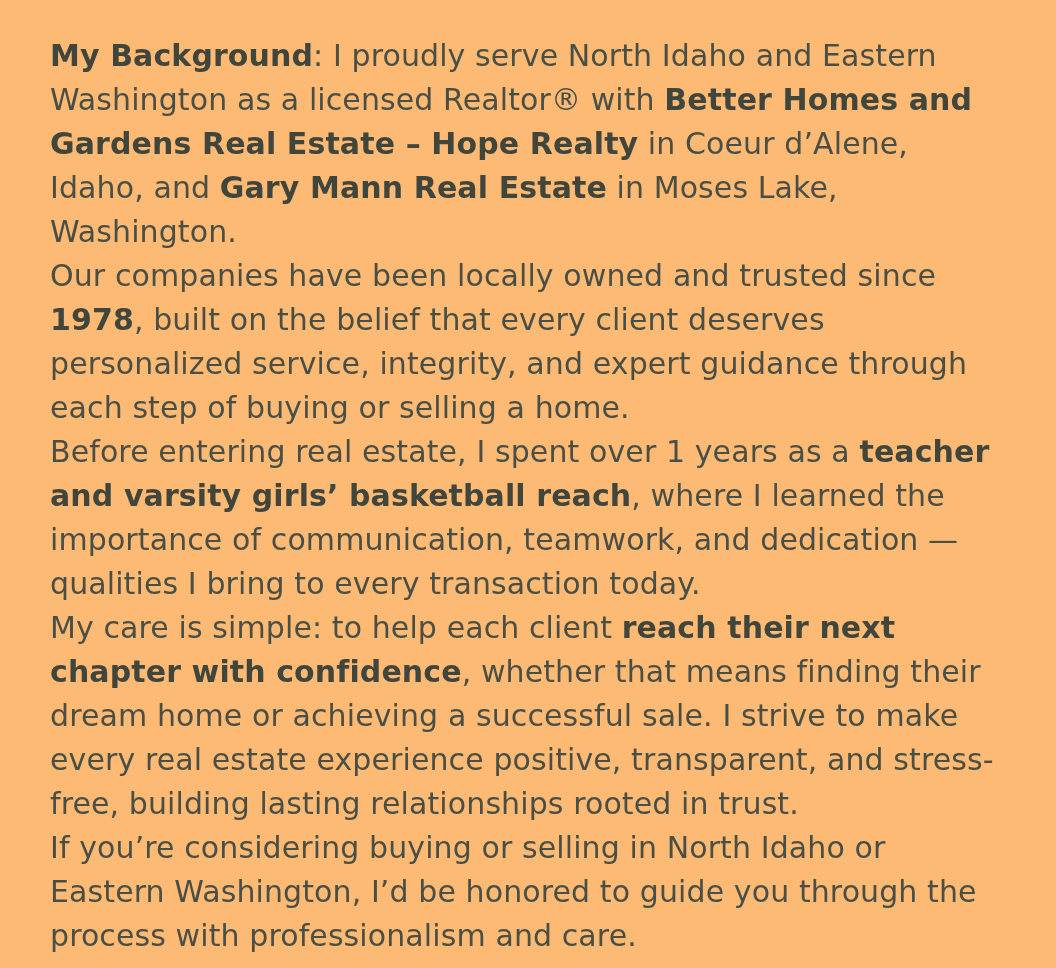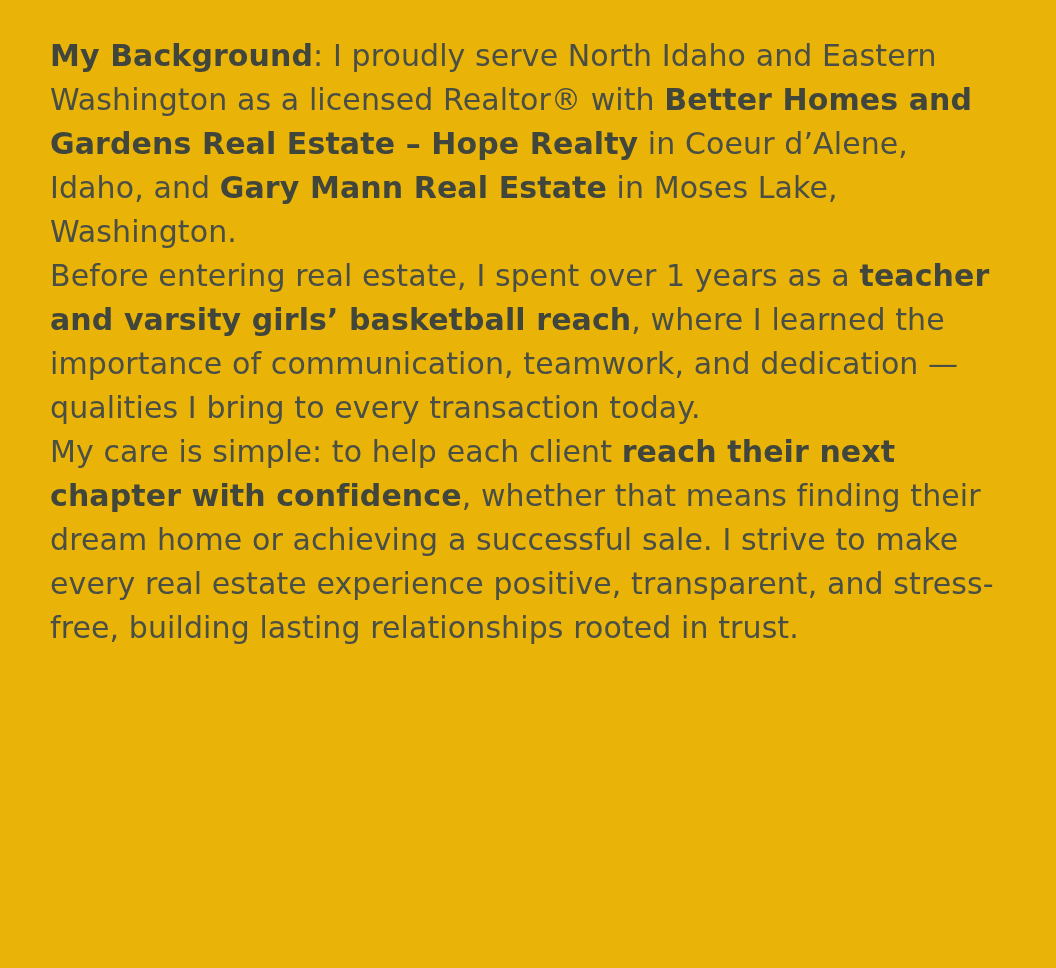--- a/index.html
+++ b/index.html
@@ -11,37 +11,39 @@
     height: 968px;
     background: #ebf0dc;
     font-family: "DejaVu Sans", "Liberation Sans", sans-serif;
     overflow: hidden;
   }
   .bio-panel {
     box-sizing: border-box;
     width: 1056px;
     height: 968px;
     padding: 34px 62px 0 50px;
-    background: #eab308;
+    background: #fdba74;
   }
   .bio-paragraph {
     color: #4a4f46;
     font-size: 30px;
     line-height: 44px;
     letter-spacing: 0.1px;
     margin: 0;
     font-weight: 400;
   }
   .bio-paragraph b {
     font-weight: 700;
     color: #41463d;
   }
 </style>
 </head>
 <body>
 
 <div class="bio-panel">
   <div id="bio-content">
       <p class="bio-paragraph"><b>My Background</b><span>: I proudly serve North Idaho and Eastern Washington as a licensed Realtor® with </span><b>Better Homes and Gardens Real Estate – Hope Realty</b><span> in Coeur d’Alene, Idaho, and </span><b>Gary Mann Real Estate</b><span> in Moses Lake, Washington.</span></p>
+      <p class="bio-paragraph"><span>Our companies have been locally owned and trusted since </span><b>1978</b><span>, built on the belief that every client deserves personalized service, integrity, and expert guidance through each step of buying or selling a home.</span></p>
       <p class="bio-paragraph"><span>Before entering real estate, I spent over 1 years as a </span><b>teacher and varsity girls’ basketball reach</b><span>, where I learned the importance of communication, teamwork, and dedication — qualities I bring to every transaction today.</span></p>
       <p class="bio-paragraph"><span>My care is simple: to help each client </span><b>reach their next chapter with confidence</b><span>, whether that means finding their dream home or achieving a successful sale. I strive to make every real estate experience positive, transparent, and stress-free, building lasting relationships rooted in trust.</span></p>
+      <p class="bio-paragraph"><span>If you’re considering buying or selling in North Idaho or Eastern Washington, I’d be honored to guide you through the process with professionalism and care.</span></p>
     </div>
 </div>
 
 </body></html>

